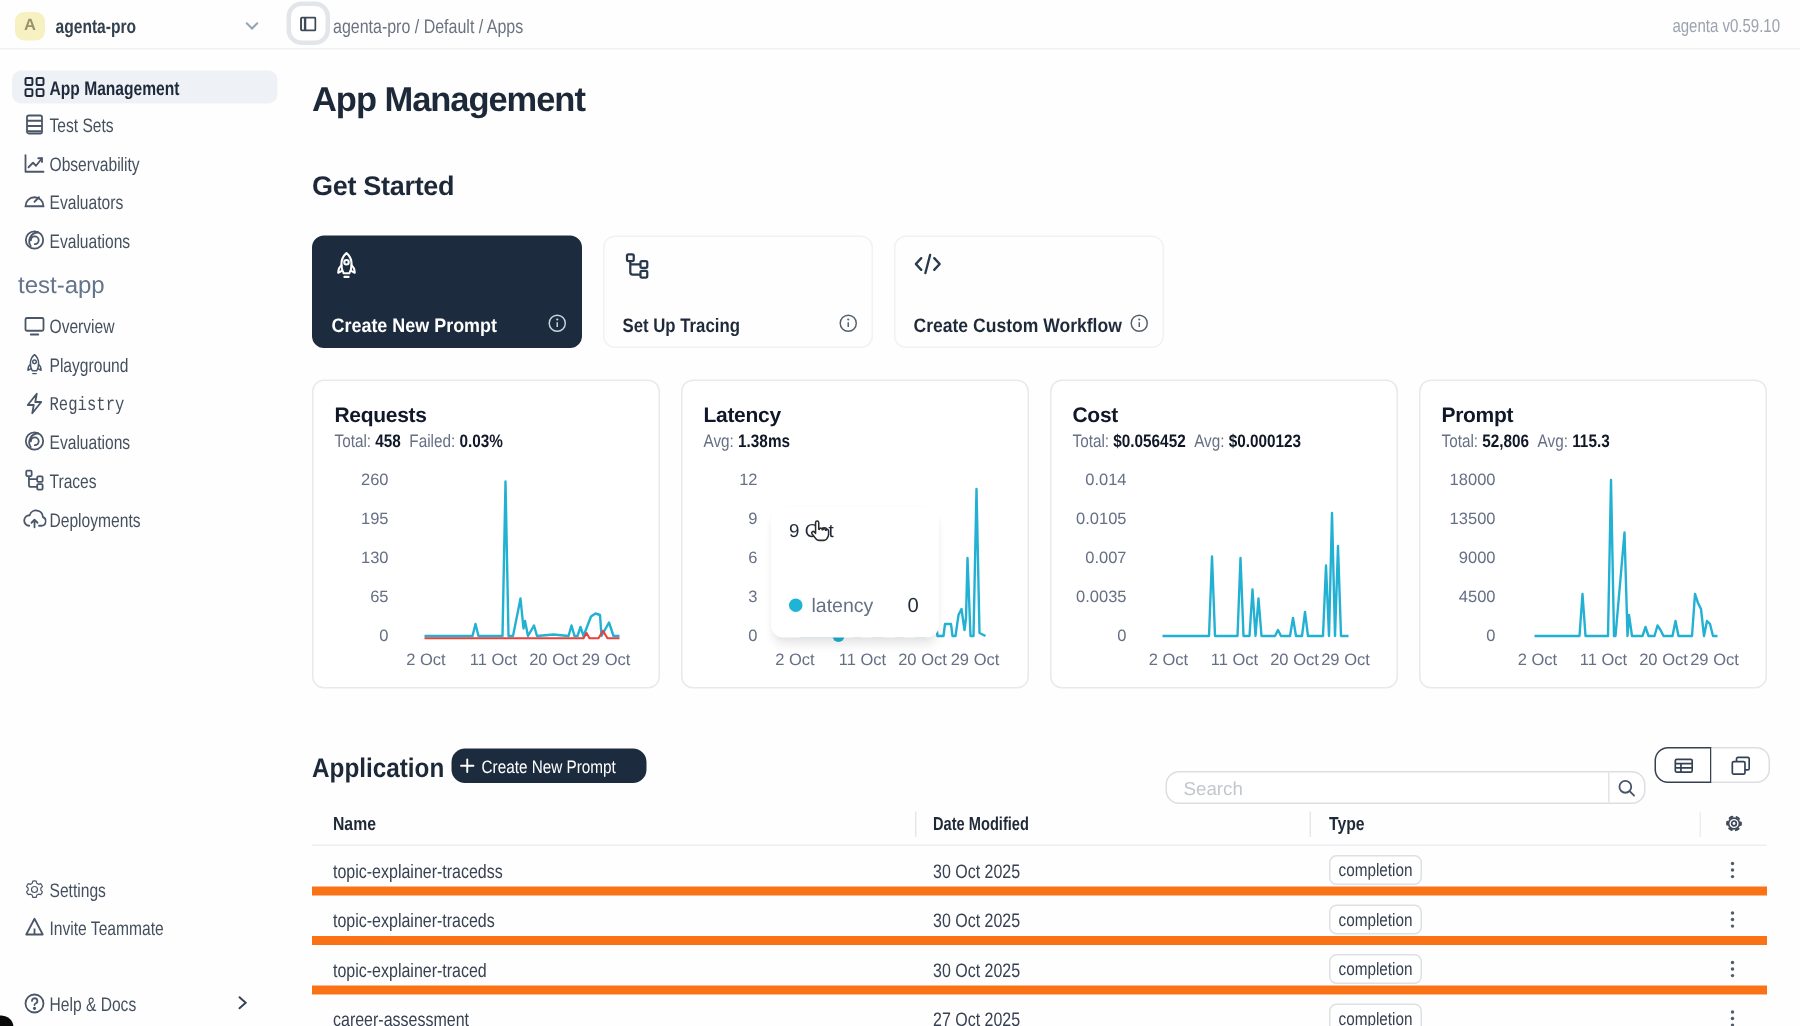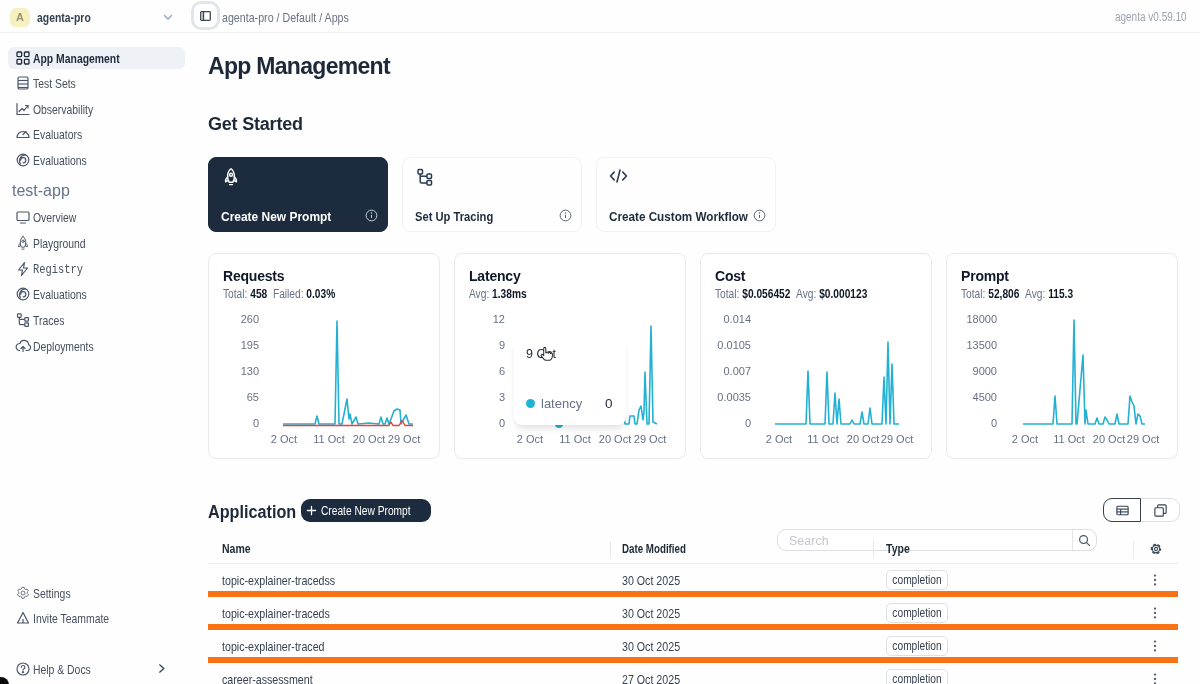--- a/index.html
+++ b/index.html
@@ -27,21 +27,21 @@
 .gscard .gtitle { position:absolute; left:11.5px; top:51px; font-size:13px; font-weight:600; transform:scaleX(0.92); transform-origin:0 50%; white-space:nowrap;}
 .gscard .ginfo { position:absolute; right:9px; top:51px; }
 .statcard { position:absolute; top:253px; width:232px; height:206px; border-radius:8px; border:1px solid #e7e9ec; background:#fff;}
 .statcard .t { position:absolute; left:14px; top:14px; font-size:14px; font-weight:600; color:#0f1728; letter-spacing:-0.2px;}
 .statcard .s { position:absolute; left:14px; top:33px; font-size:12px; color:#667085; transform:scaleX(0.85); transform-origin:0 50%; white-space:nowrap;}
 .statcard .s b { color:#101828; font-weight:700; }
 .statcard svg.chart { position:absolute; left:0; top:0; }
 .axis { font-size:11px; fill:#667085; }
 .appsec {position:absolute; left:208px; top:502px; font-size:18px; font-weight:600; color:#1d2939; transform:scaleX(0.9); transform-origin:0 50%;}
 .cbtn { position:absolute; left:301px; top:499px; width:130px; height:23px; background:#1c2c3e; border-radius:9px; color:#fff; font-size:12px; display:flex; align-items:center; justify-content:center; gap:6px;}
-.search { position:absolute; left:777px; top:529px; width:320px; height:22px; border:1px solid #dcdee2; border-radius:9px; background:#fff;padding-left:29px;}
+.search { position:absolute; left:777px; top:514px; width:320px; height:22px; border:1px solid #dcdee2; border-radius:9px; background:#fff;padding-left:29px;}
 .search .ph { position:absolute; left:11px; top:4px; font-size:12.5px; color:#c3c7cd; }
 .search .sep { position:absolute; right:23px; top:0; width:1px; height:20px; background:#e2e4e8;}
 .search .sic { position:absolute; right:4px; top:3px;}
 .viewtoggle { position:absolute; left:1103px; top:498px; width:77px; height:24px; }
 .vt1 { position:absolute; left:0; top:0; width:38px; height:24px; border:1.5px solid #36414f; border-radius:9px 0 0 9px; background:#fff; display:flex; align-items:center; justify-content:center;}
 .vt2 { position:absolute; left:38px; top:0; width:39px; height:24px; border:1px solid #dcdee2; border-left:none; border-radius:0 9px 9px 0; background:#fff; display:flex; align-items:center; justify-content:center;}
 .table { position:absolute; left:208px; top:535px; width:970px; }
 .thead { position:relative; height:29px; border-bottom:1px solid #eceef1; font-size:12.5px; font-weight:600; color:#1f2937;}
 .thead .c1 { position:absolute; left:14px; top:7px; transform:scaleX(0.84); transform-origin:0 50%;}
 .thead .c2 { position:absolute; left:414px; top:7px; transform:scaleX(0.78); transform-origin:0 50%; white-space:nowrap;}

